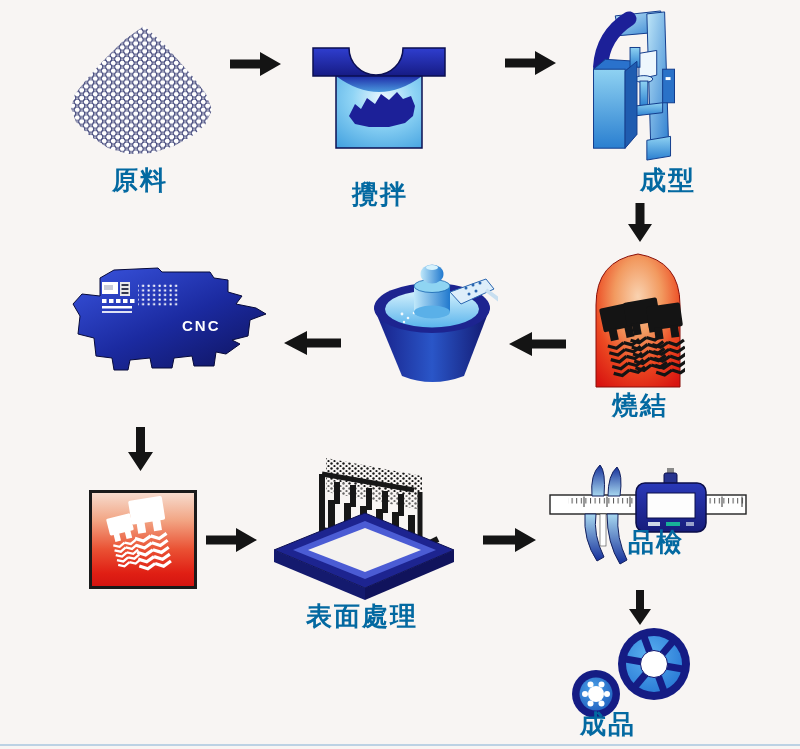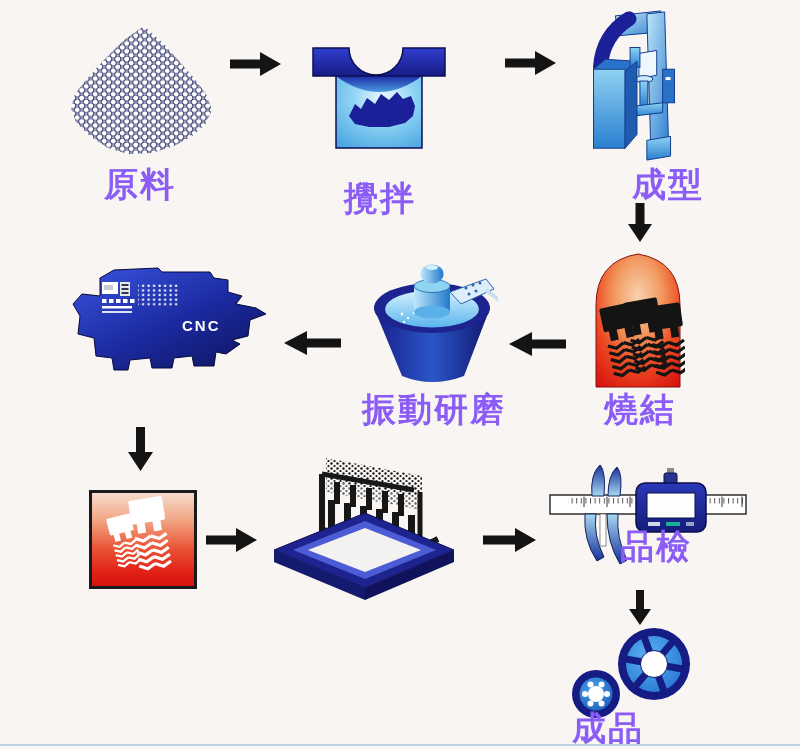--- a/index.html
+++ b/index.html
@@ -4,21 +4,21 @@
 <style>
   html,body{margin:0;padding:0;}
   body{font-family:"Liberation Sans","DejaVu Sans",sans-serif;}
   #canvas{
     position:relative;width:800px;height:749px;
     background:#f8f5f3;overflow:hidden;
   }
   .abs{position:absolute;}
   .step-label{
     position:absolute;transform:translateX(-50%);
-    font-size:34px;font-weight:700;color:#8b5cf6;
+    font-size:26px;font-weight:700;color:#0369a1;
     letter-spacing:2px;white-space:nowrap;line-height:1.1;
   }
   .arrow{position:absolute;}
   #bottom-rule{
     position:absolute;left:0;top:744px;width:800px;height:2px;
     background:#bcd2e4;
   }
   svg{display:block;}
 </style>
 </head>
@@ -218,21 +218,20 @@
         <circle cx="114" cy="21" r="1.5"></circle>
       <circle cx="103" cy="32" r="1.5"></circle>
         <circle cx="110" cy="29" r="1.5"></circle>
     </g>
     <rect x="48" y="24" width="36" height="26" fill="url(#gCyl)"></rect>
     <ellipse cx="66" cy="50" rx="18" ry="6.5" fill="#5ab0e8"></ellipse>
     <ellipse cx="66" cy="24" rx="18" ry="6.5" fill="#8fd4f2" stroke="#1565b0" stroke-width="0.8"></ellipse>
     <ellipse cx="66" cy="12" rx="11.5" ry="9.5" fill="url(#gCyl)"></ellipse>
     <ellipse cx="66" cy="5.5" rx="6" ry="2.5" fill="#d6f2fd"></ellipse>
   </svg>
-  <div class="step-label" style="left:434px;top:391px">振動研磨</div>
 
   <svg class="arrow" style="left:283px;top:330px" width="58" height="26" viewBox="0 0 58 26">
     <polygon points="58,8.5 24,8.5 24,1 1,13 24,25 24,17.5 58,17.5" fill="#141414"></polygon>
   </svg>
 
   <svg class="abs" style="left:70px;top:252px" width="198" height="136" viewBox="0 0 198 136">
     <path d="M3,52 L12,42 L30,44 L30,26 L44,18 L88,16 L92,20 L140,20 L144,26 L158,28 L158,40 L172,44 L166,52 L186,56 L196,62 L180,68 L178,84 L162,88 L170,92 L156,102 L146,100 L144,114 L124,114 L122,104 L104,106 L102,116 L82,116 L80,106 L60,108 L58,118 L44,118 L42,106 L26,104 L24,86 L8,82 L10,64 Z" fill="url(#gCNC)" stroke="#070a3a" stroke-width="1"></path>
     <g>
       <rect x="32" y="30" width="16" height="12" fill="#ffffff"></rect>
       <rect x="34" y="33" width="9" height="5" fill="#c9ccd8"></rect>
@@ -291,20 +290,21 @@
         <path d="M46,84 L158,106" stroke-width="7"></path>
         <path d="M150,96 L168,87" stroke-width="6"></path>
       </g>
     </g>
     <polygon points="4,98 95,61 184,98 95,136" fill="#1d2490" stroke="#0d1050" stroke-width="1"></polygon>
     <polygon points="4,98 95,136 95,148 4,110" fill="#141a6e"></polygon>
     <polygon points="95,136 184,98 184,110 95,148" fill="#10135c"></polygon>
     <polygon points="23,98 95,69 166,98 95,127" fill="#4b5cd4"></polygon>
     <polygon points="38,98 95,76 151,98 95,120" fill="#f4f2f0"></polygon>
   </svg>
+  <div class="step-label" style="left:362px;top:602px">表面處理</div>
 
   <svg class="arrow" style="left:483px;top:527px" width="54" height="26" viewBox="0 0 54 26">
     <polygon points="0,8.5 32,8.5 32,1 53,13 32,25 32,17.5 0,17.5" fill="#141414"></polygon>
   </svg>
 
   <svg class="abs" style="left:544px;top:462px" width="208" height="106" viewBox="0 0 208 106">
     <rect x="6" y="33" width="196" height="19" fill="#ffffff" stroke="#222222" stroke-width="1.4"></rect>
     <rect x="24" y="34.5" width="176" height="7" fill="url(#pTick)"></rect>
     <g stroke="#333333" stroke-width="1">
       <line x1="40" y1="34.5" x2="40" y2="45"></line>

